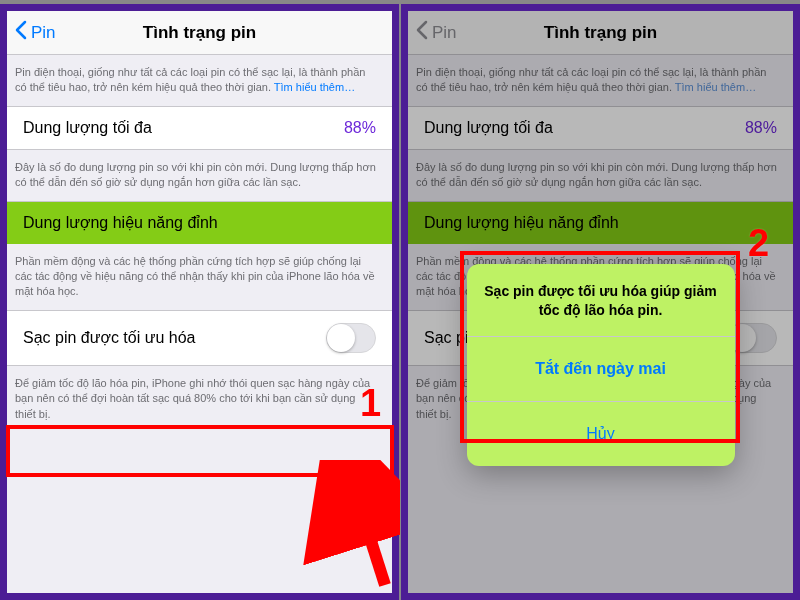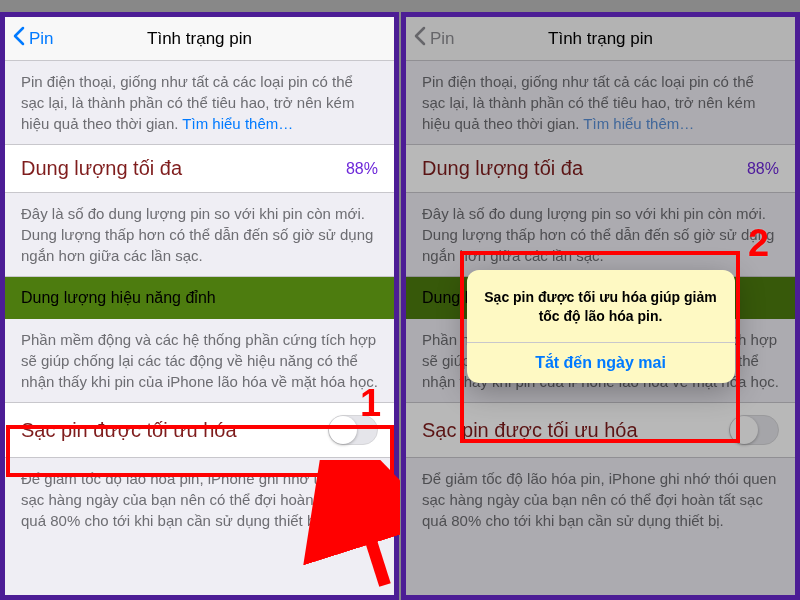--- a/index.html
+++ b/index.html
@@ -4,57 +4,57 @@
 <style>
   * { box-sizing: border-box; margin: 0; padding: 0; }
   body {
     width: 800px; height: 600px;
     font-family: -apple-system, "Helvetica Neue", Arial, sans-serif;
     background: #888;
     overflow: hidden;
     position: relative;
   }
   .frame {
-    position: absolute; top: 12px; bottom: 0;
-    border: 5px solid #4c1d95;
+    position: absolute; top: 4px; bottom: 0;
+    border: 7px solid #4c1d95;
     background: #efeef4;
   }
   .frame.left { left: 0; width: 399px; }
   .frame.right { right: 0; width: 399px; }
   .navbar {
     height: 44px; background: #f8f8f8;
     border-bottom: 1px solid #c8c7cc;
     display: flex; align-items: center; position: relative;
   }
   .navbar .back {
     color: #007aff; font-size: 17px;
     display: flex; align-items: center; gap: 4px;
     padding: 0 8px; cursor: pointer;
   }
   .navbar .back svg { width: 12px; height: 20px; }
   .navbar .title {
     position: absolute; left: 0; right: 0; text-align: center;
-    font-weight: 400; font-size: 17px; color: #000; pointer-events: none;
+    font-weight: 700; font-size: 17px; color: #000; pointer-events: none;
   }
   .desc {
-    padding: 10px 16px 10px 16px;
-    font-size: 15px; color: #6d6d72; line-height: 1.4;
+    padding: 10px 16px 10px 8px;
+    font-size: 11px; color: #6d6d72; line-height: 1.4;
   }
   .desc a { color: #007aff; text-decoration: none; }
   .row {
     background: #fff;
     border-top: 1px solid #c8c7cc;
     border-bottom: 1px solid #c8c7cc;
     padding: 12px 16px;
     display: flex; justify-content: space-between; align-items: center;
   }
-  .row .label { font-size: 20px; color: #7f1d1d; }
+  .row .label { font-size: 16px; color: #000000; }
   .row .value { font-size: 16px; color: #6d28d9; }
   .section-header {
-    background: #4d7c0f;
+    background: #84cc16;
     border-top: 1px solid #c8c7cc;
     padding: 12px 16px;
     font-size: 16px; color: #000;
   }
   .switch {
     width: 50px; height: 30px; border-radius: 15px;
     background: #e5e5ea; position: relative; cursor: pointer;
     border: 1px solid #d6d6d9;
   }
   .switch .knob {
@@ -63,34 +63,34 @@
     position: absolute; top: 0; left: 0;
   }
   .dim-overlay {
     position: absolute; inset: 0;
     background: rgba(0,0,0,0.28);
   }
   .alert {
     position: absolute;
     top: 253px; left: 50%; transform: translateX(-50%);
     width: 268px;
-    background: #fef9c3;
+    background: #bef264;
     border-radius: 12px;
     overflow: hidden;
     box-shadow: 0 8px 30px rgba(0,0,0,0.3);
   }
   .alert .alert-body {
     padding: 18px 14px 16px 14px;
     text-align: center; font-size: 14px; font-weight: 600; color: #000;
     line-height: 1.35;
   }
   .alert .alert-btn {
     border-top: 1px solid #c8c7cc;
     text-align: center;
-    padding: 11px 0;
+    padding: 23px 0;
     color: #007aff; font-size: 16px;
     cursor: pointer;
   }
   .alert .alert-btn.bold { font-weight: 600; }
 
   
   .anno { position: absolute; pointer-events: none; }
   .anno-box { border: 4px solid #ff0000; }
   .anno-num {
     color: #ff0000; font-weight: 900; font-size: 38px;
@@ -169,20 +169,21 @@
       <span class="knob"></span>
     </span>
   </div>
   <div class="desc">Để giảm tốc độ lão hóa pin, iPhone ghi nhớ thói quen sạc hàng ngày của bạn nên có thể đợi hoàn tất sạc quá 80% cho tới khi bạn cần sử dụng thiết bị.</div>
 
   <div class="dim-overlay"></div>
 
   <div class="alert">
     <div class="alert-body">Sạc pin được tối ưu hóa giúp giảm tốc độ lão hóa pin.</div>
     <div class="alert-btn bold">Tắt đến ngày mai</div>
+    <div class="alert-btn">Hủy</div>
   </div>
 </div>
 
 <div class="anno anno-box" style="left:6px; top:425px; width:388px; height:52px;"></div>
 <div class="anno anno-num" style="left:360px; top:382px;">1</div>
 <div class="anno arrow" style="left:290px; top:460px; width:110px; height:130px;">
   <svg viewBox="0 0 110 130">
     <defs>
         <marker id="ah" markerWidth="12" markerHeight="12" refX="6" refY="6" orient="auto">
       <path d="M0,0 L12,6 L0,12 Z" fill="#ff0000"></path>

